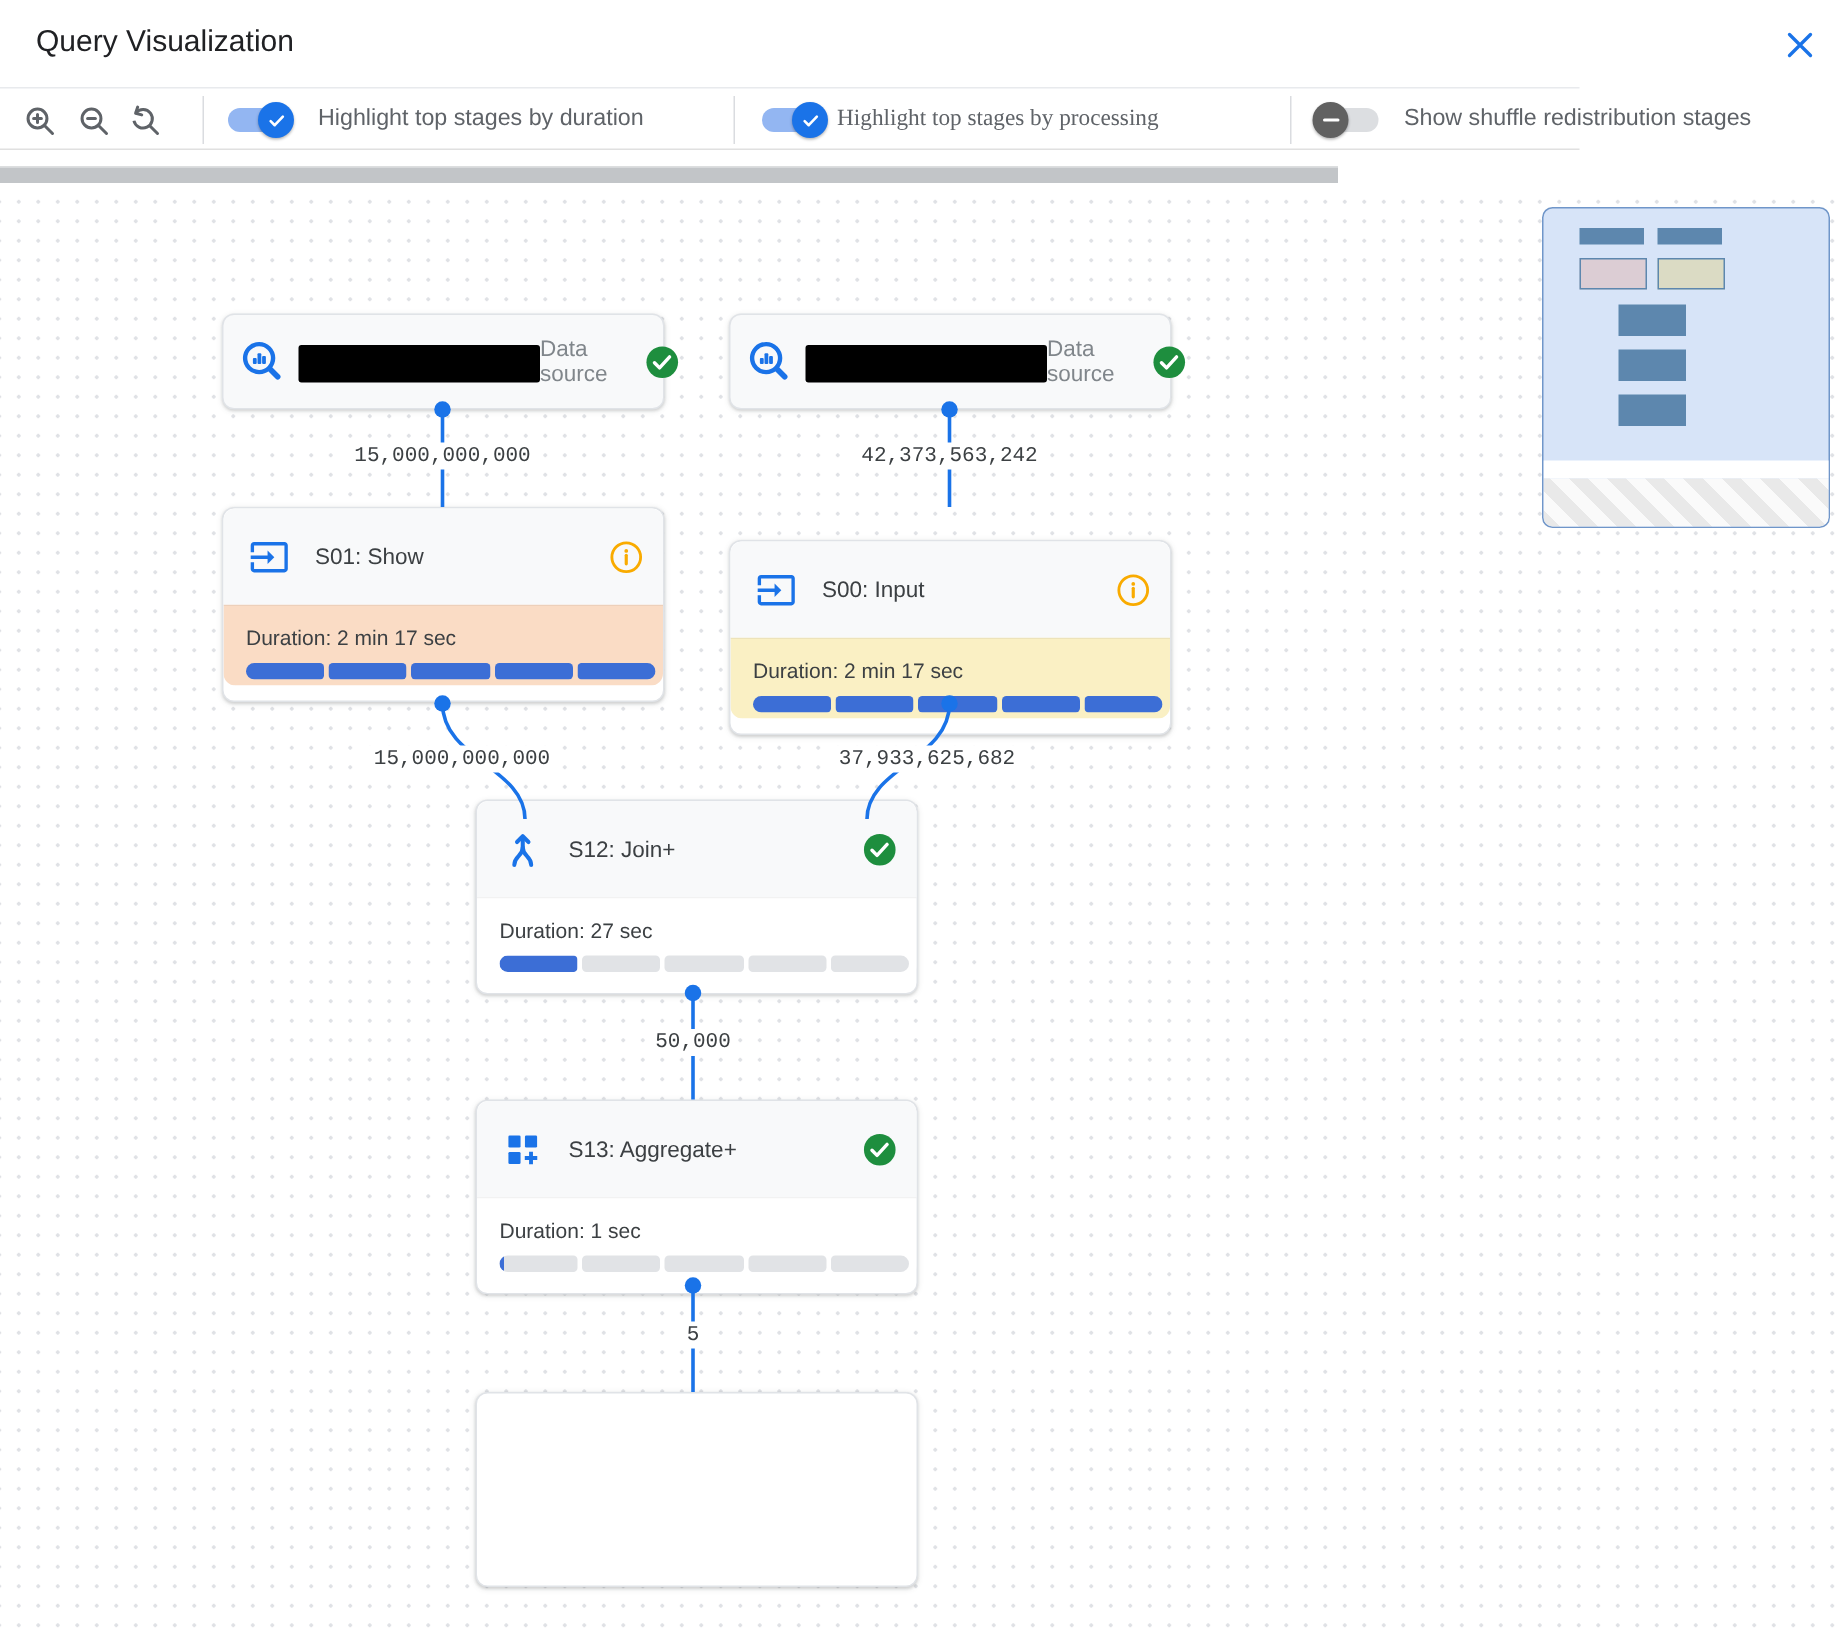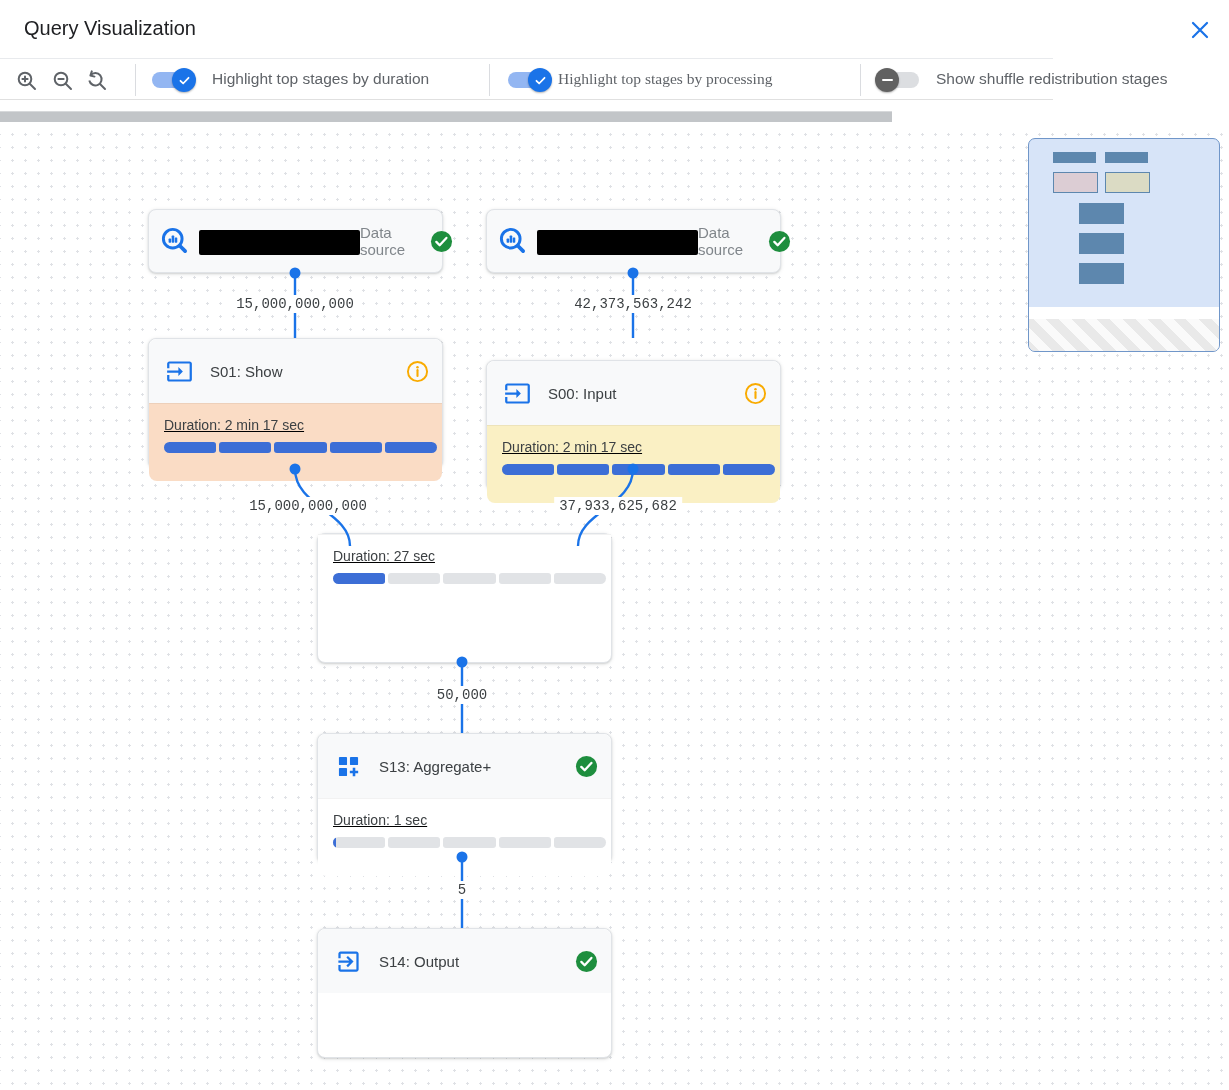--- a/index.html
+++ b/index.html
@@ -43,21 +43,21 @@
           box-shadow:0 1px 2px rgba(60,64,67,.18), 0 1px 4px rgba(60,64,67,.10); z-index:2; cursor:pointer; }
   .card.ds { height:64px; background:#f8f9fa; display:flex; align-items:center; padding:0 14px 0 10px; }
   .ds-col { display:flex; flex-direction:row; margin-left:8px;align-items:flex-end; }
   .redacted { width:186px; height:25px; background:#000; border-radius:2px; margin-bottom:3px; }
   .ds-label { font-size:15px; color:#80868b; }
   .spacer { flex:1; }
 
   .card.stage { height:130px; }
   .stage-header { height:64px; background:#f8f9fa; border-radius:8px 8px 0 0; display:flex; align-items:center; padding:0 13px 0 17px; }
   .stage-title { margin-left:17px; font-size:15px; font-weight:500; color:#3c4043; }
-  .stage-dur { height:78px; border-top:1px solid rgba(0,0,0,.05); border-radius:0 0 8px 8px; padding:13px 5px 0 15px; background:#fff;text-decoration:underline; }
+  .stage-dur { height:54px; border-top:1px solid rgba(0,0,0,.05); border-radius:0 0 8px 8px; padding:13px 5px 0 15px; background:#fff; }
   .stage-dur.peach { background:#fadcc5; }
   .stage-dur.yellow { background:#faf0c4; }
   .dur-text { font-size:14px; font-weight:500; color:#3c4043; margin-bottom:9px; }
   .bar { display:flex; gap:3px; height:11px; }
   .seg { flex:1; height:11px; background:#e1e3e6; border-radius:3px; overflow:hidden; }
   .seg:first-child { border-top-left-radius:6px; border-bottom-left-radius:6px; }
   .seg:last-child { border-top-right-radius:6px; border-bottom-right-radius:6px; }
   .seg-fill { height:100%; background:#3c6ed6; }
 
   
@@ -225,20 +225,37 @@
             <div class="seg-fill" style="width: 100%;"></div>
           </div>
           <div class="seg">
             <div class="seg-fill" style="width: 100%;"></div>
           </div>
         </div>
     </div>
   </div>
 
   <div class="card stage" style="left:317px; top:533px;">
+    <div class="stage-header">
+      <span class="icon-flex">
+        <svg width="27" height="27" viewBox="0 0 24 24" fill="none" stroke="#1a73e8" stroke-width="2.4" stroke-linecap="round" stroke-linejoin="round">
+          <path d="M7 21 C7 15.5 12 16 12 10.5 L12 5"></path>
+          <path d="M17 21 C17 15.5 12 16 12 10.5"></path>
+          <path d="M8.6 7.4 L12 4 L15.4 7.4"></path>
+        </svg>
+      </span>
+      <span class="stage-title">S12: Join+</span>
+      <div class="spacer"></div>
+      <span class="icon-flex">
+        <svg width="23" height="23" viewBox="0 0 24 24">
+            <circle cx="12" cy="12" r="11" fill="#1e8e3e"></circle>
+            <path d="M6.6 12.4 l3.5 3.5 7-7.6" stroke="#fff" stroke-width="2.4" fill="none" stroke-linecap="round" stroke-linejoin="round"></path>
+          </svg>
+      </span>
+    </div>
     <div class="stage-dur">
       <div class="dur-text">Duration: 27 sec</div>
       <div class="bar">
           <div class="seg">
             <div class="seg-fill" style="width: 100%;"></div>
           </div>
           <div class="seg">
             <div class="seg-fill" style="width: 0%;"></div>
           </div>
           <div class="seg">
@@ -289,35 +306,20 @@
             <div class="seg-fill" style="width: 0%;"></div>
           </div>
           <div class="seg">
             <div class="seg-fill" style="width: 0%;"></div>
           </div>
         </div>
     </div>
   </div>
 
   <div class="card stage" style="left:317px; top:928px;">
-    <div class="stage-header">
-      <span class="icon-flex">
-        <svg width="27" height="27" viewBox="0 0 24 24" fill="#1a73e8">
-            <path d="M10.09 15.59L11.5 17l5-5-5-5-1.41 1.41L12.67 11H3v2h9.67l-2.58 2.59zM19 3H5c-1.11 0-2 .9-2 2v4h2V5h14v14H5v-4H3v4c0 1.1.89 2 2 2h14c1.1 0 2-.9 2-2V5c0-1.1-.9-2-2-2z"></path>
-          </svg>
-      </span>
-      <span class="stage-title">S14: Output</span>
-      <div class="spacer"></div>
-      <span class="icon-flex">
-        <svg width="23" height="23" viewBox="0 0 24 24">
-            <circle cx="12" cy="12" r="11" fill="#1e8e3e"></circle>
-            <path d="M6.6 12.4 l3.5 3.5 7-7.6" stroke="#fff" stroke-width="2.4" fill="none" stroke-linecap="round" stroke-linejoin="round"></path>
-          </svg>
-      </span>
-    </div>
   </div>
 
   <div class="minimap" style="top:138px;">
     <div class="mm-rect" style="left:24px; top:13px; width:43px; height:11px;"></div>
     <div class="mm-rect" style="left:76px; top:13px; width:43px; height:11px;"></div>
     <div class="mm-rect" style="left:24px; top:33px; width:45px; height:21px; background:#dccdd4; border:1.5px solid #5d87ae;"></div>
     <div class="mm-rect" style="left:76px; top:33px; width:45px; height:21px; background:#dbdbc4; border:1.5px solid #5d87ae;"></div>
     <div class="mm-rect" style="left:50px; top:64px; width:45px; height:21px;"></div>
     <div class="mm-rect" style="left:50px; top:94px; width:45px; height:21px;"></div>
     <div class="mm-rect" style="left:50px; top:124px; width:45px; height:21px;"></div>

